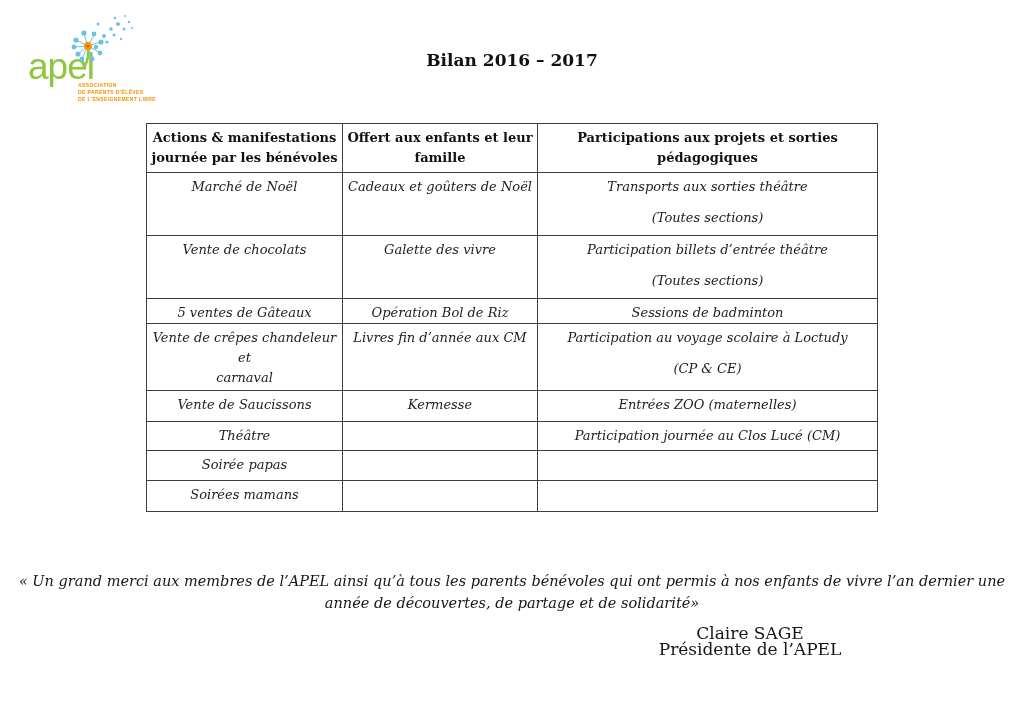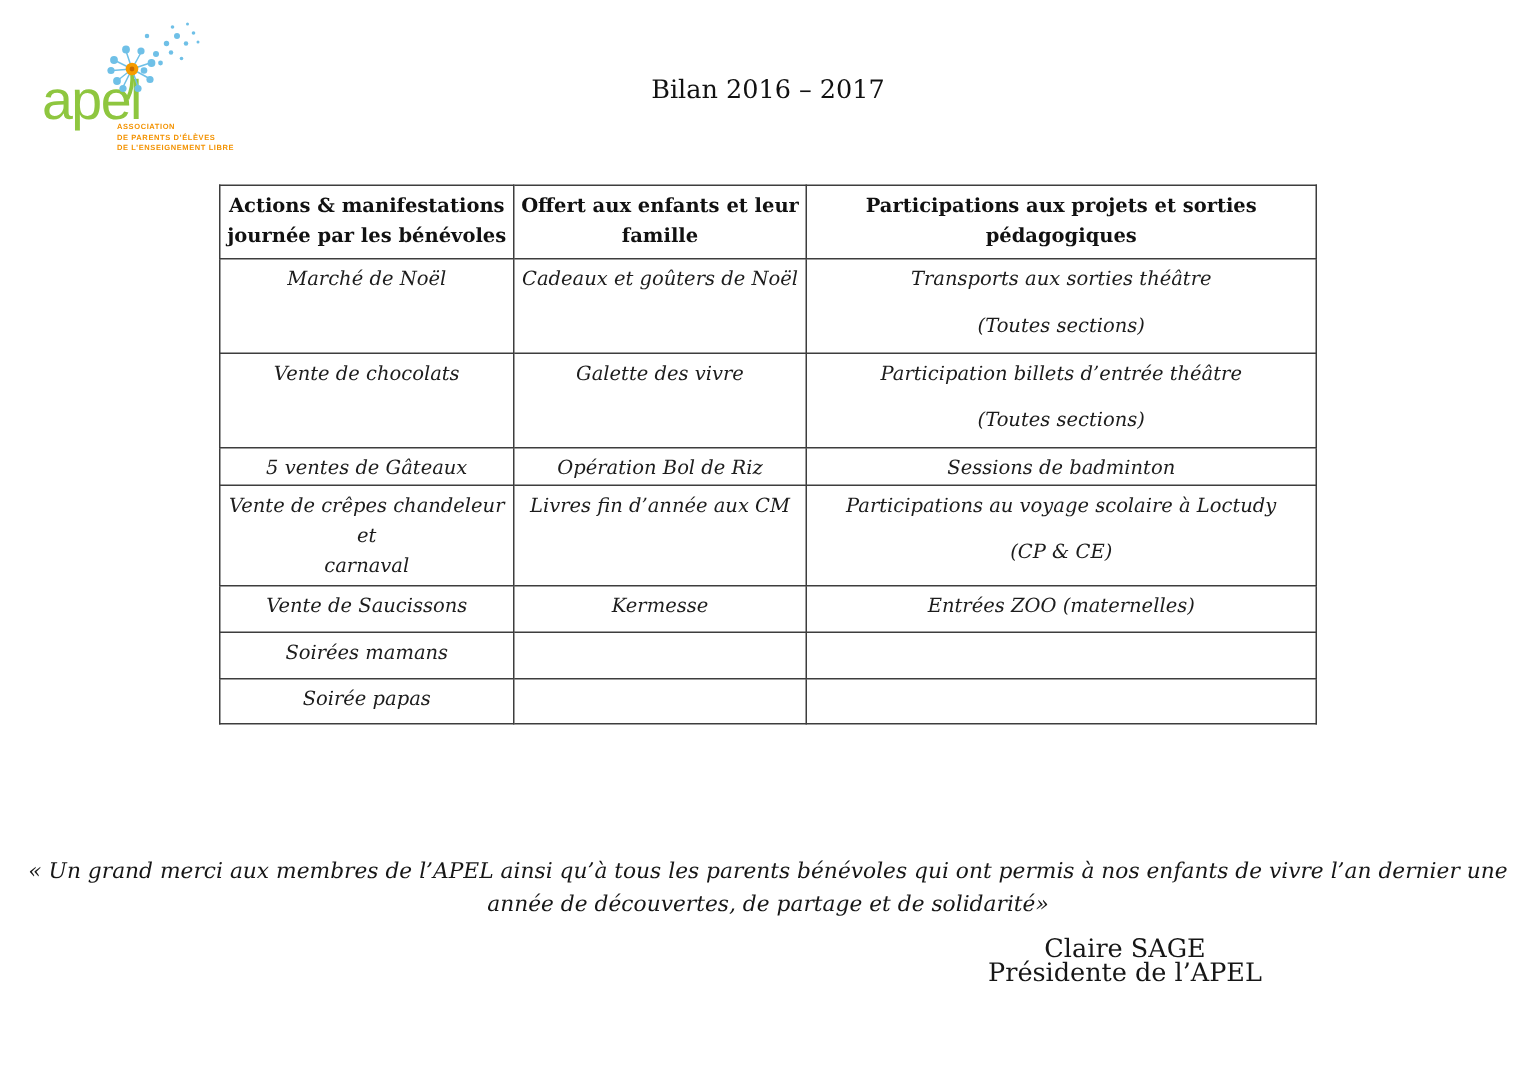--- a/index.html
+++ b/index.html
@@ -21,21 +21,21 @@
   .logo-tagline {
     position: absolute; left: 52px; top: 68px;
     font-family: "Liberation Sans", sans-serif;
     font-size: 5px; font-weight: bold; letter-spacing: 0.4px;
     color: #f39200; line-height: 7px; white-space: nowrap;
   }
 
   
   .title {
     position: absolute; left: 0; top: 50px; width: 1024px;
-    text-align: center; font-size: 17px; font-weight: normal; color: #111;
+    text-align: center; font-size: 17px; font-weight: bold; color: #111;
   }
 
   
   table.bilan {
     position: absolute; left: 146px; top: 123px; width: 731px;
     border-collapse: collapse; table-layout: fixed;
   }
   table.bilan th, table.bilan td {
     border: 1px solid #3d3d3d; text-align: center; overflow: hidden;
   }
@@ -188,49 +188,58 @@
 
     <tr style="height:67px">
       <td>
         <div class="ln">Vente de crêpes chandeleur et</div>
         <div class="ln">carnaval</div>
       </td>
       <td>
             <div class="ln">Livres fin d’année aux CM</div>
           </td>
       <td>
-        <div class="ln">Participations au voyage scolaire à Loctudy</div>
+        <div class="ln">Participation au voyage scolaire à Loctudy</div>
         <div class="ln gap">(CP &amp; CE)</div>
       </td>
     </tr>
 
     <tr style="height:31px">
       <td>
             <div class="ln">Vente de Saucissons</div>
           </td>
       <td>
             <div class="ln">Kermesse</div>
           </td>
       <td>
             <div class="ln">Entrées ZOO (maternelles)</div>
           </td>
     </tr>
 
+    <tr style="height:29px">
+      <td>
+            <div class="ln">Théâtre</div>
+          </td>
+      <td></td>
+      <td>
+            <div class="ln">Participation journée au Clos Lucé (CM)</div>
+          </td>
+    </tr>
+
+    <tr style="height:30px">
+      <td>
+            <div class="ln">Soirée papas</div>
+          </td>
+      <td></td>
+      <td></td>
+    </tr>
 
     <tr style="height:31px">
       <td>
             <div class="ln">Soirées mamans</div>
-          </td>
-      <td></td>
-      <td></td>
-    </tr>
-
-    <tr style="height:30px">
-      <td>
-            <div class="ln">Soirée papas</div>
           </td>
       <td></td>
       <td></td>
     </tr>
   </tbody>
     </table>
 
   <div class="quote">
     <div>« Un grand merci aux membres de l’APEL  ainsi qu’à tous les parents bénévoles qui ont permis à nos enfants de vivre l’an dernier une</div>
     <div>année de découvertes, de partage et de solidarité»</div>

